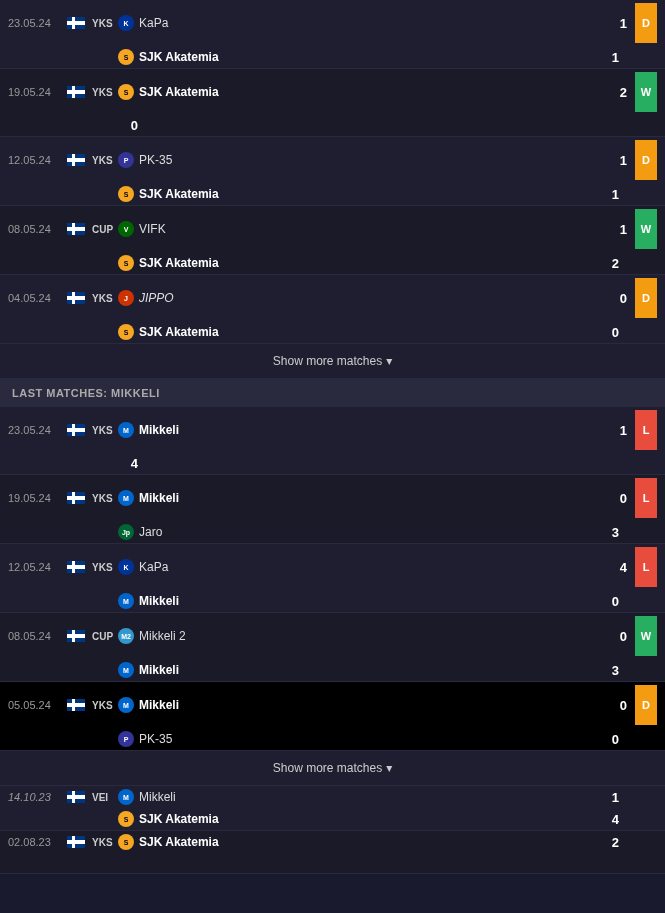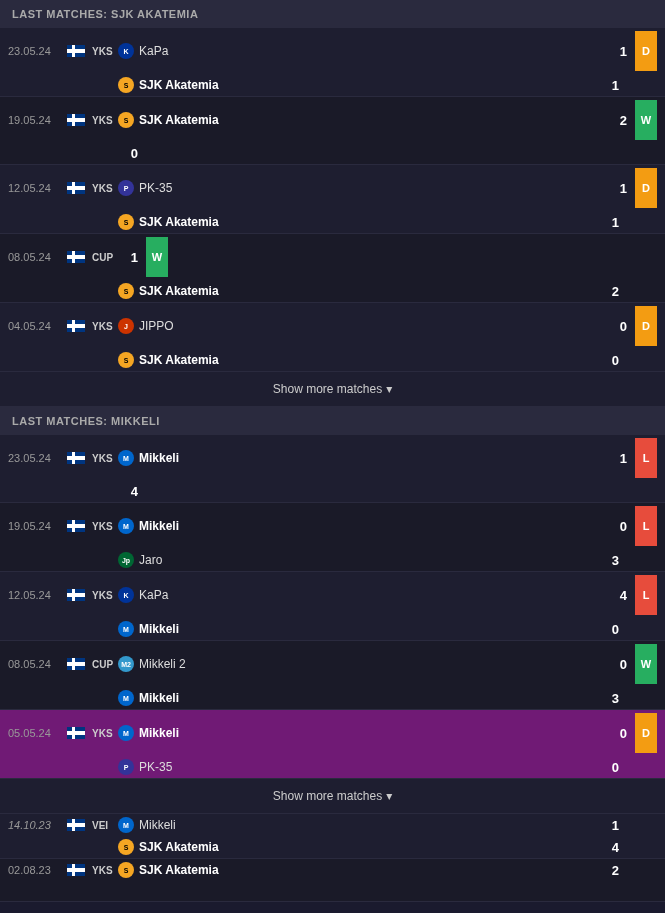--- a/index.html
+++ b/index.html
@@ -18,21 +18,20 @@
       font-weight: bold;
       color: #aaaaaa;
       text-transform: uppercase;
       letter-spacing: 0.5px;
     }
   </style>
 </head>
 <body>
 
 <div id="app">
-    <div class="section-header">LAST MATCHES: SJK AKATEMIA</div>
     <div style="background: rgb(30, 30, 48); border-bottom: 1px solid rgb(42, 42, 62);">
       <div style="display: flex; align-items: center; padding: 3px 8px; min-height: 20px;">
         <div style="width: 110px; display: flex; align-items: center; gap: 4px; flex-shrink: 0;">
           <span style="font-size: 11px; color: rgb(153, 153, 153); width: 55px; flex-shrink: 0;">23.05.24</span>
           <div style="width: 18px; height: 12px; position: relative; flex-shrink: 0; background: rgb(0, 53, 128); overflow: hidden;">
             <div style="position: absolute; top: 4px; left: 0px; right: 0px; height: 4px; background: rgb(255, 255, 255);"></div>
             <div style="position: absolute; left: 5px; top: 0px; bottom: 0px; width: 3px; background: rgb(255, 255, 255);"></div>
           </div>
           <span style="font-size: 10px; color: rgb(204, 204, 204); font-weight: bold; margin-left: 3px;">YKS</span>
         </div>
@@ -106,20 +105,24 @@
     <div style="background: rgb(26, 26, 40); border-bottom: 1px solid rgb(42, 42, 62);">
       <div style="display: flex; align-items: center; padding: 3px 8px; min-height: 20px;">
         <div style="width: 110px; display: flex; align-items: center; gap: 4px; flex-shrink: 0;">
           <span style="font-size: 11px; color: rgb(153, 153, 153); width: 55px; flex-shrink: 0;">08.05.24</span>
           <div style="width: 18px; height: 12px; position: relative; flex-shrink: 0; background: rgb(0, 53, 128); overflow: hidden;">
             <div style="position: absolute; top: 4px; left: 0px; right: 0px; height: 4px; background: rgb(255, 255, 255);"></div>
             <div style="position: absolute; left: 5px; top: 0px; bottom: 0px; width: 3px; background: rgb(255, 255, 255);"></div>
           </div>
           <span style="font-size: 10px; color: rgb(204, 204, 204); font-weight: bold; margin-left: 3px;">CUP</span>
         </div>
+        <div style="flex: 1 1 0%; display: flex; align-items: center; gap: 5px;">
+          <div style="width: 16px; height: 16px; border-radius: 50%; background: rgb(0, 102, 0); color: rgb(255, 255, 255); display: flex; align-items: center; justify-content: center; font-size: 7px; font-weight: bold; flex-shrink: 0;">V</div>
+          <span style="font-size: 12px; color: rgb(221, 221, 221); font-weight: normal;">VIFK</span>
+        </div>
         <span style="width: 20px; text-align: right; font-weight: bold; font-size: 13px; color: rgb(255, 255, 255); flex-shrink: 0;">1</span>
         <div style="width: 22px; height: 40px; display: flex; align-items: center; justify-content: center; font-size: 11px; font-weight: bold; color: rgb(255, 255, 255); background: rgb(39, 174, 96); margin-left: 8px; flex-shrink: 0;">W</div>
       </div>
       <div style="display: flex; align-items: center; padding: 3px 8px; min-height: 20px;">
         <div style="width: 110px; flex-shrink: 0;"></div>
         <div style="flex: 1 1 0%; display: flex; align-items: center; gap: 5px;">
           <div style="width: 16px; height: 16px; border-radius: 50%; background: rgb(245, 166, 35); color: rgb(0, 0, 0); display: flex; align-items: center; justify-content: center; font-size: 7px; font-weight: bold; flex-shrink: 0;">S</div>
           <span style="font-size: 12px; color: rgb(255, 255, 255); font-weight: bold;">SJK Akatemia</span>
         </div>
         <span style="width: 20px; text-align: right; font-weight: bold; font-size: 13px; color: rgb(255, 255, 255); flex-shrink: 0;">2</span>
@@ -131,21 +134,21 @@
         <div style="width: 110px; display: flex; align-items: center; gap: 4px; flex-shrink: 0;">
           <span style="font-size: 11px; color: rgb(153, 153, 153); width: 55px; flex-shrink: 0;">04.05.24</span>
           <div style="width: 18px; height: 12px; position: relative; flex-shrink: 0; background: rgb(0, 53, 128); overflow: hidden;">
             <div style="position: absolute; top: 4px; left: 0px; right: 0px; height: 4px; background: rgb(255, 255, 255);"></div>
             <div style="position: absolute; left: 5px; top: 0px; bottom: 0px; width: 3px; background: rgb(255, 255, 255);"></div>
           </div>
           <span style="font-size: 10px; color: rgb(204, 204, 204); font-weight: bold; margin-left: 3px;">YKS</span>
         </div>
         <div style="flex: 1 1 0%; display: flex; align-items: center; gap: 5px;">
           <div style="width: 16px; height: 16px; border-radius: 50%; background: rgb(204, 51, 0); color: rgb(255, 255, 255); display: flex; align-items: center; justify-content: center; font-size: 7px; font-weight: bold; flex-shrink: 0;">J</div>
-          <span style="font-size: 12px; color: rgb(221, 221, 221); font-weight: normal;">JIPPO</span>
+          <span style="font-size: 12px; color: rgb(221, 221, 221); font-weight: normal; font-style: italic;">JIPPO</span>
         </div>
         <span style="width: 20px; text-align: right; font-weight: bold; font-size: 13px; color: rgb(255, 255, 255); flex-shrink: 0;">0</span>
         <div style="width: 22px; height: 40px; display: flex; align-items: center; justify-content: center; font-size: 11px; font-weight: bold; color: rgb(255, 255, 255); background: rgb(243, 156, 18); margin-left: 8px; flex-shrink: 0;">D</div>
       </div>
       <div style="display: flex; align-items: center; padding: 3px 8px; min-height: 20px;">
         <div style="width: 110px; flex-shrink: 0;"></div>
         <div style="flex: 1 1 0%; display: flex; align-items: center; gap: 5px;">
           <div style="width: 16px; height: 16px; border-radius: 50%; background: rgb(245, 166, 35); color: rgb(0, 0, 0); display: flex; align-items: center; justify-content: center; font-size: 7px; font-weight: bold; flex-shrink: 0;">S</div>
           <span style="font-size: 12px; color: rgb(255, 255, 255); font-weight: bold;">SJK Akatemia</span>
         </div>
@@ -255,21 +258,21 @@
       <div style="display: flex; align-items: center; padding: 3px 8px; min-height: 20px;">
         <div style="width: 110px; flex-shrink: 0;"></div>
         <div style="flex: 1 1 0%; display: flex; align-items: center; gap: 5px;">
           <div style="width: 16px; height: 16px; border-radius: 50%; background: rgb(0, 102, 204); color: rgb(255, 255, 255); display: flex; align-items: center; justify-content: center; font-size: 7px; font-weight: bold; flex-shrink: 0;">M</div>
           <span style="font-size: 12px; color: rgb(255, 255, 255); font-weight: bold;">Mikkeli</span>
         </div>
         <span style="width: 20px; text-align: right; font-weight: bold; font-size: 13px; color: rgb(255, 255, 255); flex-shrink: 0;">3</span>
         <div style="width: 30px; flex-shrink: 0; margin-left: 8px;"></div>
       </div>
     </div>
-    <div style="background: #701a75; border-bottom: 1px solid rgb(42, 42, 62);">
+    <div style="background: #000000; border-bottom: 1px solid rgb(42, 42, 62);">
       <div style="display: flex; align-items: center; padding: 3px 8px; min-height: 20px;">
         <div style="width: 110px; display: flex; align-items: center; gap: 4px; flex-shrink: 0;">
           <span style="font-size: 11px; color: rgb(153, 153, 153); width: 55px; flex-shrink: 0;">05.05.24</span>
           <div style="width: 18px; height: 12px; position: relative; flex-shrink: 0; background: rgb(0, 53, 128); overflow: hidden;">
             <div style="position: absolute; top: 4px; left: 0px; right: 0px; height: 4px; background: rgb(255, 255, 255);"></div>
             <div style="position: absolute; left: 5px; top: 0px; bottom: 0px; width: 3px; background: rgb(255, 255, 255);"></div>
           </div>
           <span style="font-size: 10px; color: rgb(204, 204, 204); font-weight: bold; margin-left: 3px;">YKS</span>
         </div>
         <div style="flex: 1 1 0%; display: flex; align-items: center; gap: 5px;">

